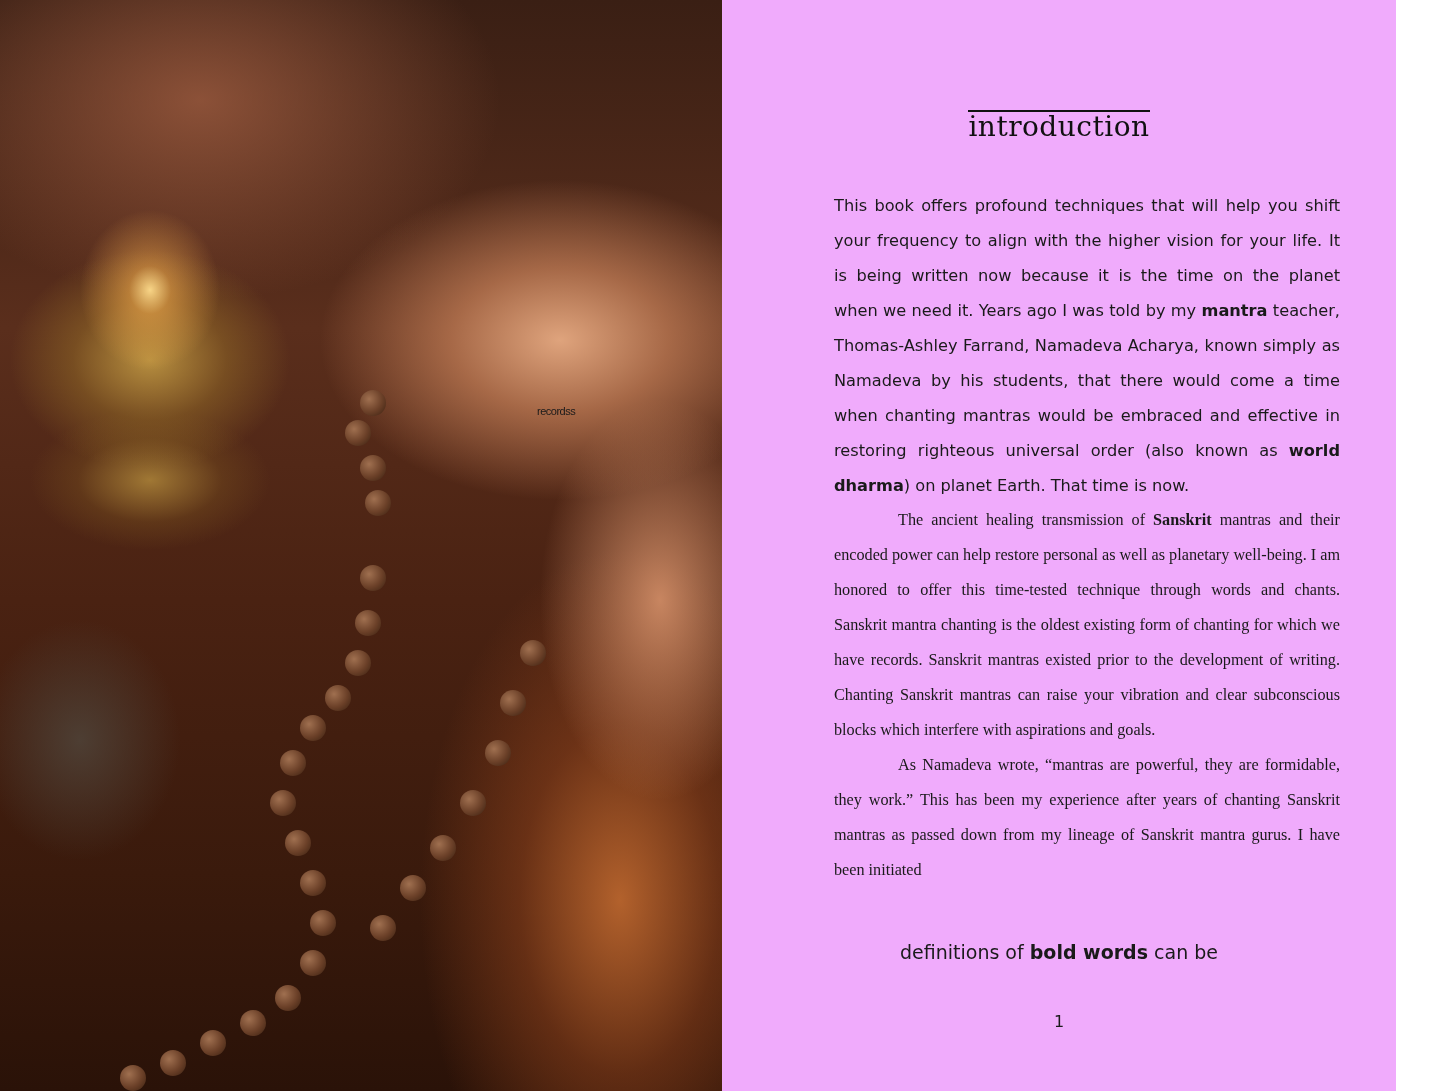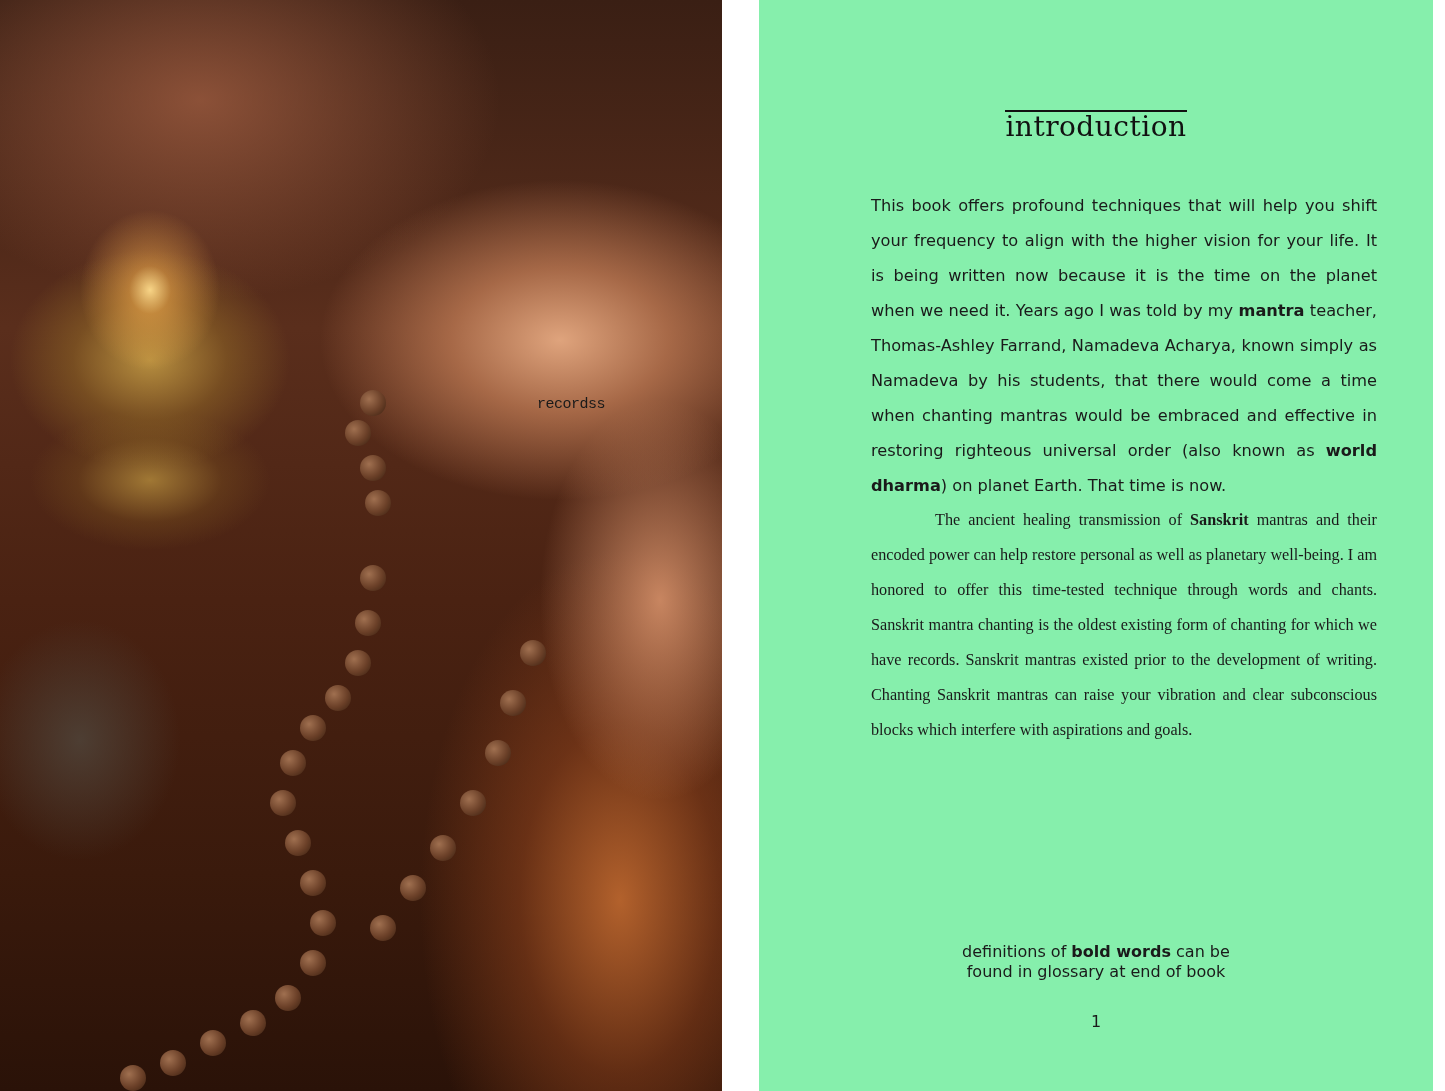--- a/index.html
+++ b/index.html
@@ -14,29 +14,29 @@
       radial-gradient(ellipse 240px 160px at 560px 340px, rgba(230,170,130,0.95) 0%, rgba(200,130,90,0.7) 45%, rgba(0,0,0,0) 100%),
       radial-gradient(ellipse 120px 200px at 660px 600px, rgba(220,150,110,0.85) 0%, rgba(0,0,0,0) 100%),
       radial-gradient(ellipse 200px 350px at 620px 900px, rgba(200,110,50,0.85) 0%, rgba(150,70,30,0.5) 50%, rgba(0,0,0,0) 100%),
       radial-gradient(ellipse 300px 200px at 200px 100px, rgba(170,100,70,0.7) 0%, rgba(0,0,0,0) 100%),
       radial-gradient(ellipse 100px 120px at 80px 740px, rgba(80,70,60,0.8) 0%, rgba(0,0,0,0) 100%),
       linear-gradient(180deg, #3a1f14 0%, #5a2e1c 30%, #4a2212 55%, #3a1a0c 80%, #2a1208 100%);
   }
   .beads { position: absolute; inset: 0; }
   .bead { position: absolute; width: 26px; height: 26px; border-radius: 50%;
     background: radial-gradient(circle at 35% 35%, #a07050 0%, #6b4028 55%, #3a2010 100%); }
-  .photo-caption { position: absolute; left: 537px; top: 396px; font-family: Liberation Mono, monospace; font-size: 15px; color: #1a1a1a; letter-spacing: -0.5px; }
-  .text-page { width: 674px; height: 1091px; position: relative; background: #86efac; margin-left: 37px; }
+  .photo-caption { position: absolute; left: 537px; top: 405px; font-family: Liberation Sans, sans-serif; font-size: 11px; color: #1a1a1a; letter-spacing: -0.5px; }
+  .text-page { width: 674px; height: 1091px; position: relative; background: #f0abfc; }
   .chapter-title { position: absolute; left: 0; right: 0; top: 110px; text-align: center; font-family: "DejaVu Serif", serif; font-size: 28px; color: #111; letter-spacing: 0.5px; }
   .chapter-title span { display: inline-block; border-top: 2px solid #111; line-height: 26px; padding-top: 2px; }
   .body-text { position: absolute; left: 112px; width: 506px; top: 188px; font-family: "DejaVu Sans", sans-serif; font-size: 16.2px; line-height: 35px; color: #1a1a1a; text-align: justify; }
   .body-text p { margin: 0; }
   .body-text p.indent { text-indent: 64px; font-family: Liberation Serif, serif; }
   .body-text b { font-weight: bold; }
-  .footnote { position: absolute; left: 0; right: 0; top: 942px; text-align: center; font-family: "DejaVu Sans", sans-serif; font-size: 16px; line-height: 20px; color: #1a1a1a; }
+  .footnote { position: absolute; left: 0; right: 0; top: 942px; text-align: center; font-family: "DejaVu Sans", sans-serif; font-size: 19px; line-height: 20px; color: #1a1a1a; }
   .page-number { position: absolute; left: 0; right: 0; top: 1012px; text-align: center; font-family: "DejaVu Sans", sans-serif; font-size: 16px; color: #1a1a1a; }
 </style>
 </head>
 <body>
 
 <div class="spread">
   <div class="photo-page">
     <div class="beads">
       <div class="bead" style="left:360px;top:390px"></div>
       <div class="bead" style="left:345px;top:420px"></div>
@@ -68,22 +68,22 @@
     </div>
     <span class="photo-caption">recordss</span>
   </div>
 
   <div class="text-page">
     <div class="chapter-title"><span>introduction</span></div>
 
     <div class="body-text">
       <p><span>This book offers profound techniques that will help you shift your frequency to align with the higher vision for your life. It is being written now because it is the time on the planet when we need it. Years ago I was told by my </span><b>mantra</b><span> teacher, Thomas-Ashley Farrand, Namadeva Acharya, known simply as Namadeva by his students, that there would come a time when chanting mantras would be embraced and effective in restoring righteous universal order (also known as </span><b>world dharma</b><span>) on planet Earth. That time is now.</span></p>
       <p class="indent"><span>The ancient healing transmission of </span><b>Sanskrit</b><span> mantras and their encoded power can help restore personal as well as planetary well-being. I am honored to offer this time-tested technique through words and chants. Sanskrit mantra chanting is the oldest existing form of chanting for which we have records. Sanskrit mantras existed prior to the development of writing. Chanting Sanskrit mantras can raise your vibration and clear subconscious blocks which interfere with aspirations and goals.</span></p>
+      <p class="indent"><span>As Namadeva wrote, “mantras are powerful, they are formidable, they work.” This has been my experience after years of chanting Sanskrit mantras as passed down from my lineage of Sanskrit mantra gurus. I have been initiated</span></p>
     </div>
 
     <div class="footnote">
       <div><span>definitions of </span><b>bold words</b><span> can be</span></div>
-      <div>found in glossary at end of book</div>
     </div>
 
     <div class="page-number">1</div>
   </div>
 </div>
 
 </body></html>

